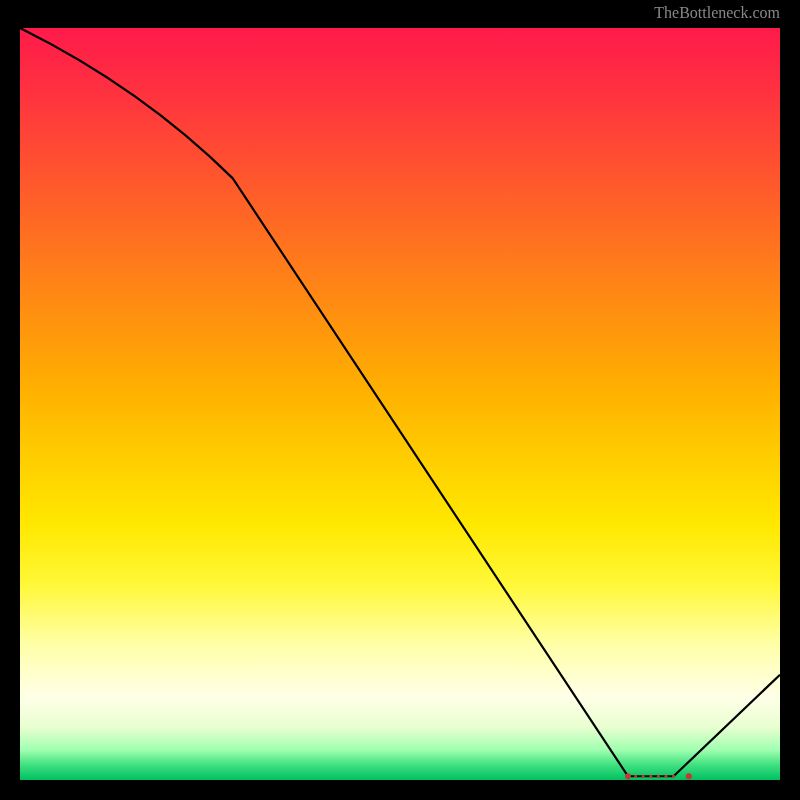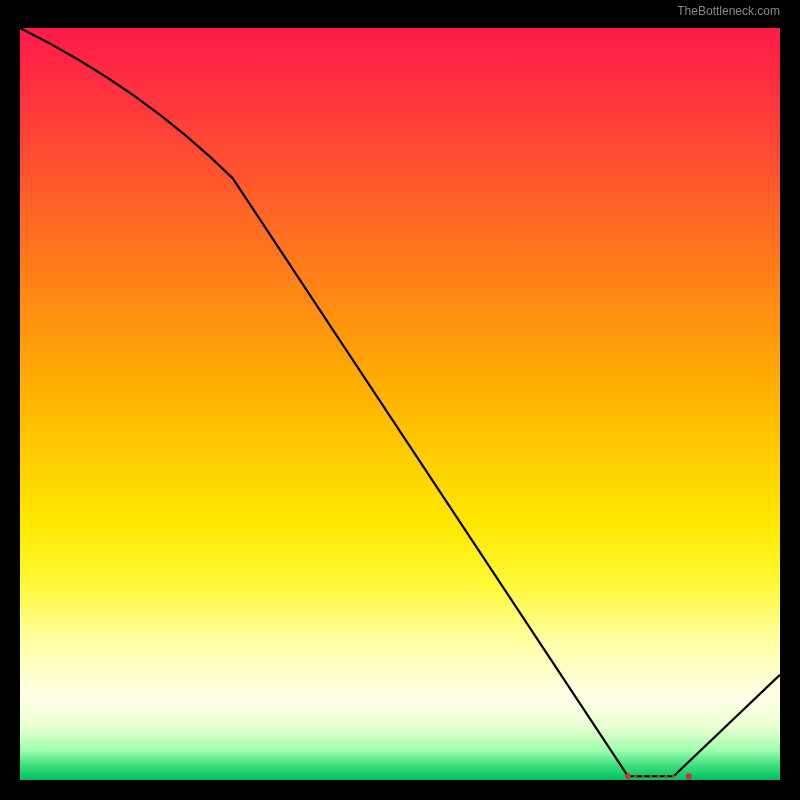--- a/index.html
+++ b/index.html
@@ -10,22 +10,23 @@
     background: #000;
     position: relative;
     overflow: hidden;
     font-family: Arial, sans-serif;
   }
   .watermark {
     position: absolute;
     top: 4px;
     right: 20px;
     color: #888;
-    font-size: 12px;
+    font-size: 16px;
     z-index: 10;
+    font-family: Liberation Serif, serif;
   }
   .plot-area {
     position: absolute;
     left: 20px;
     top: 28px;
     width: 760px;
     height: 752px;
     background: linear-gradient(to bottom,
       #ff1a4a 0%,
       #ff3040 8%,

